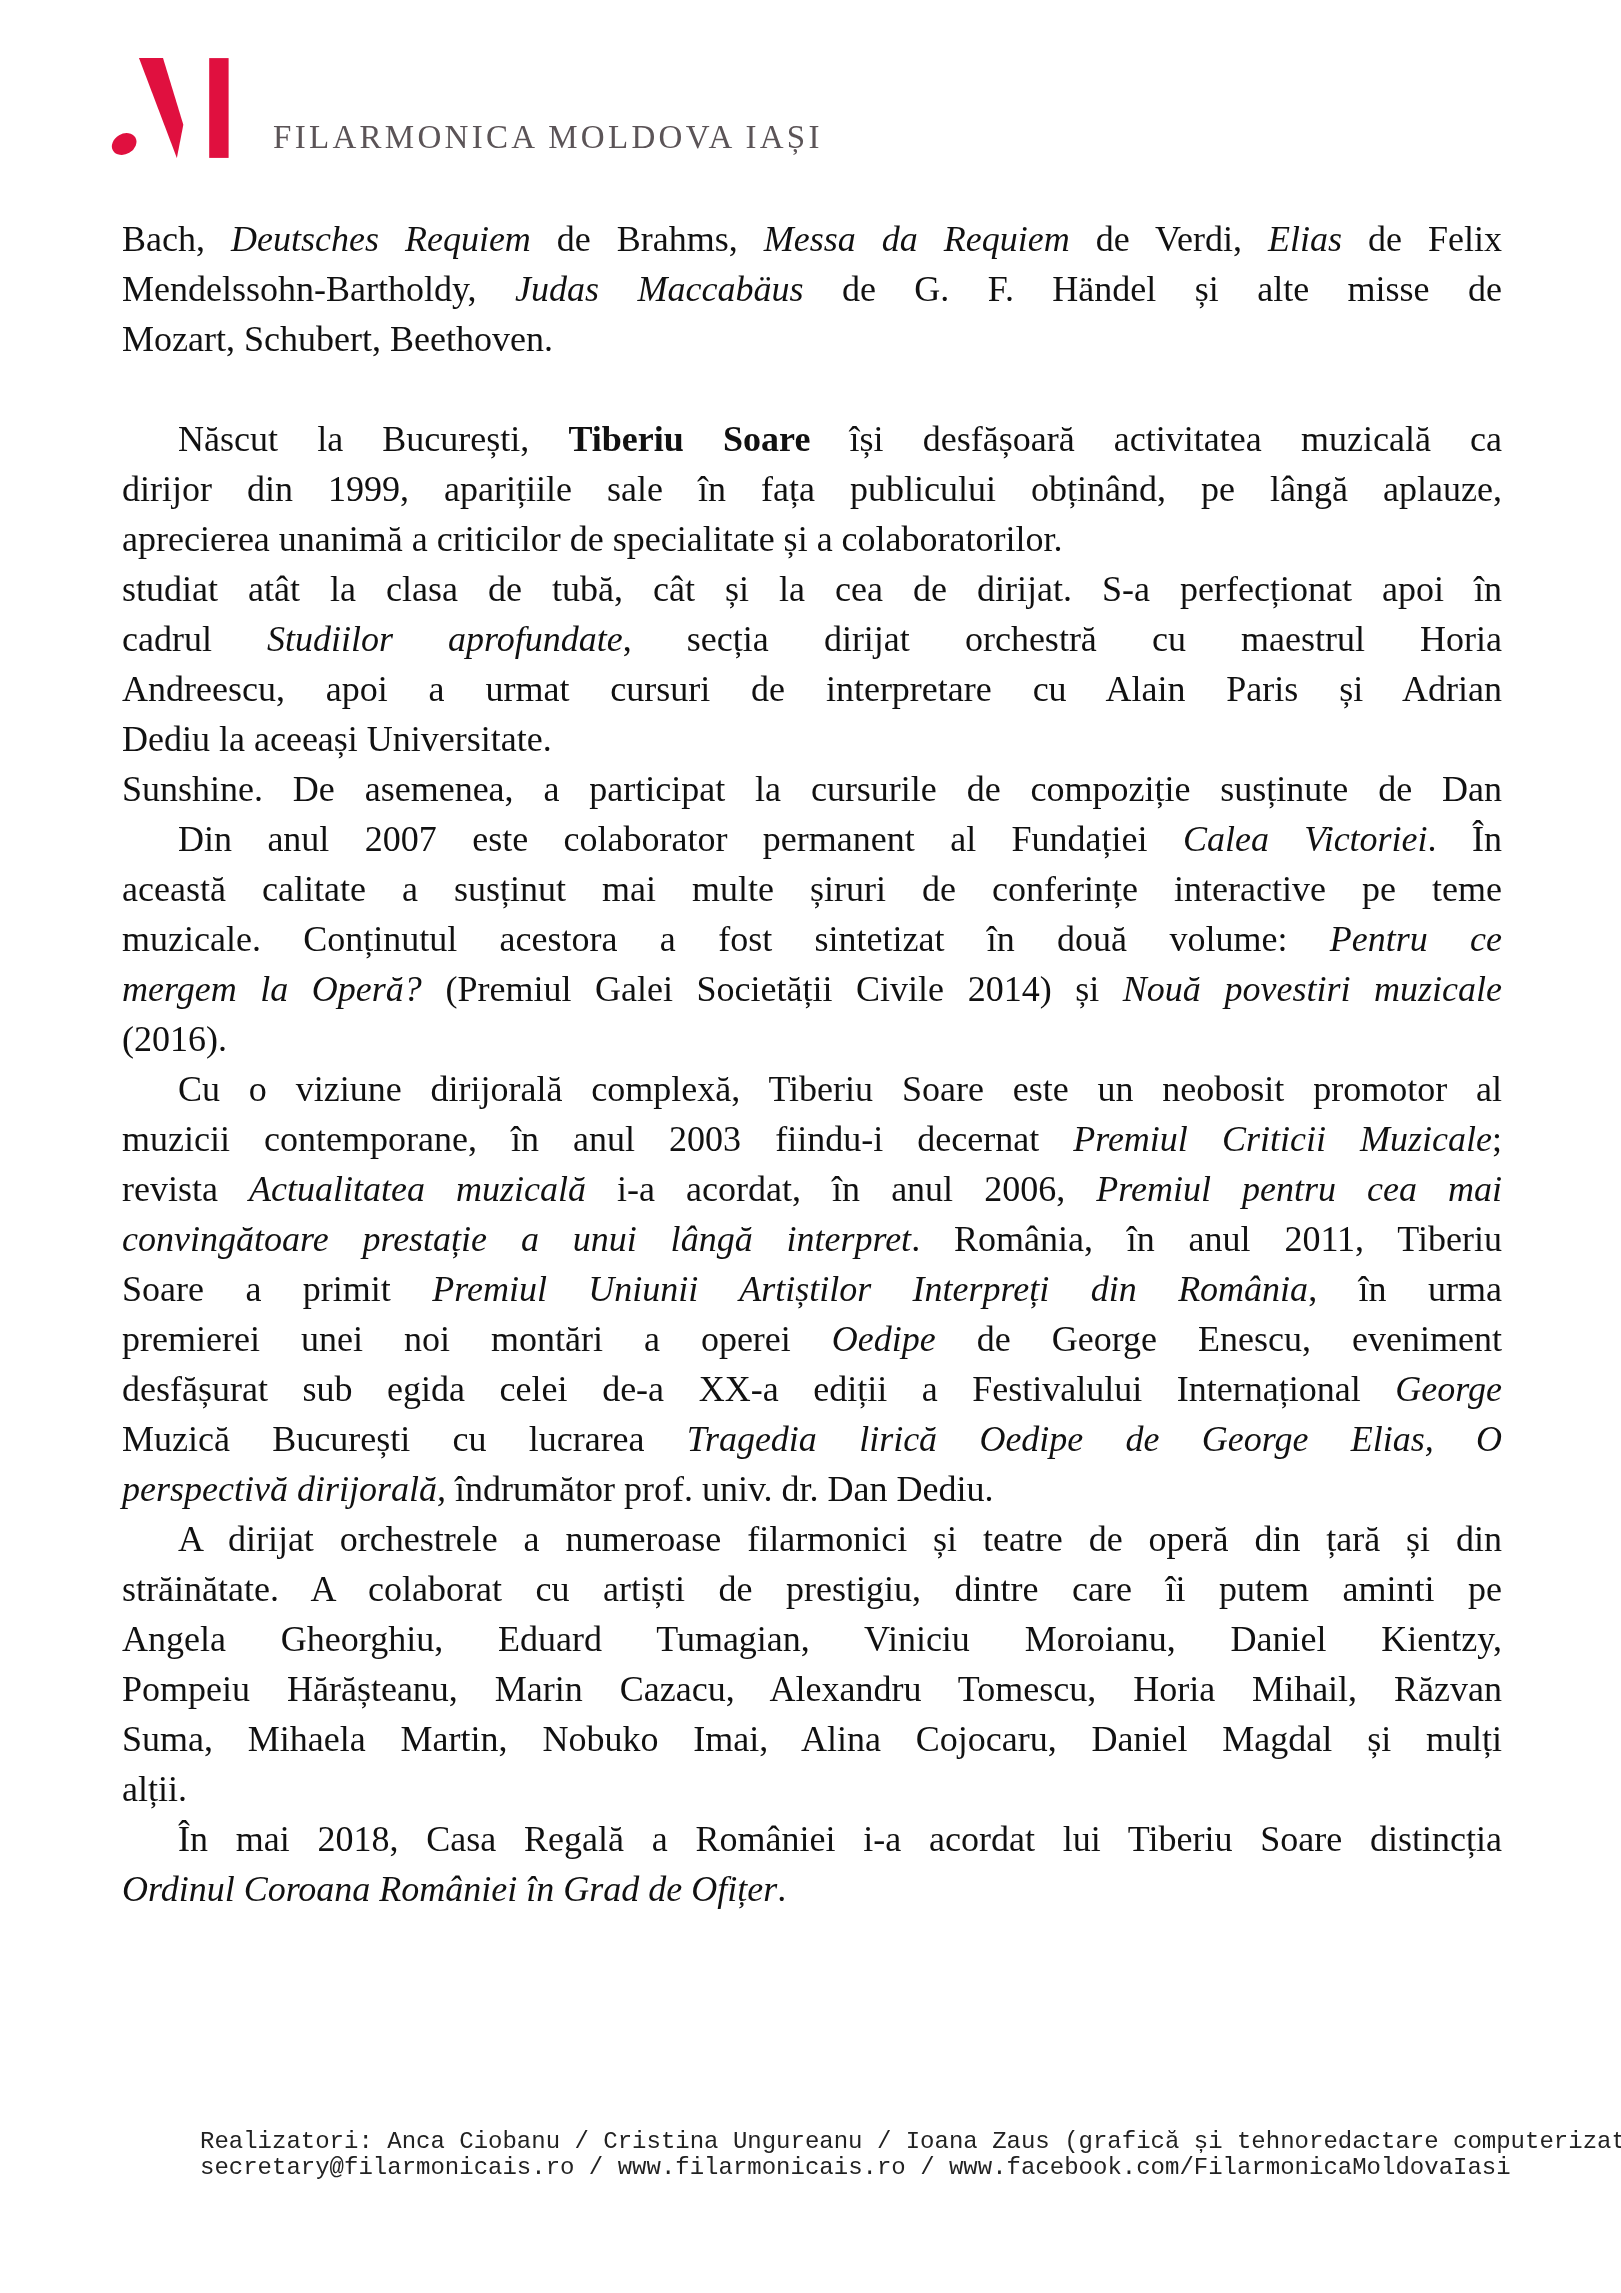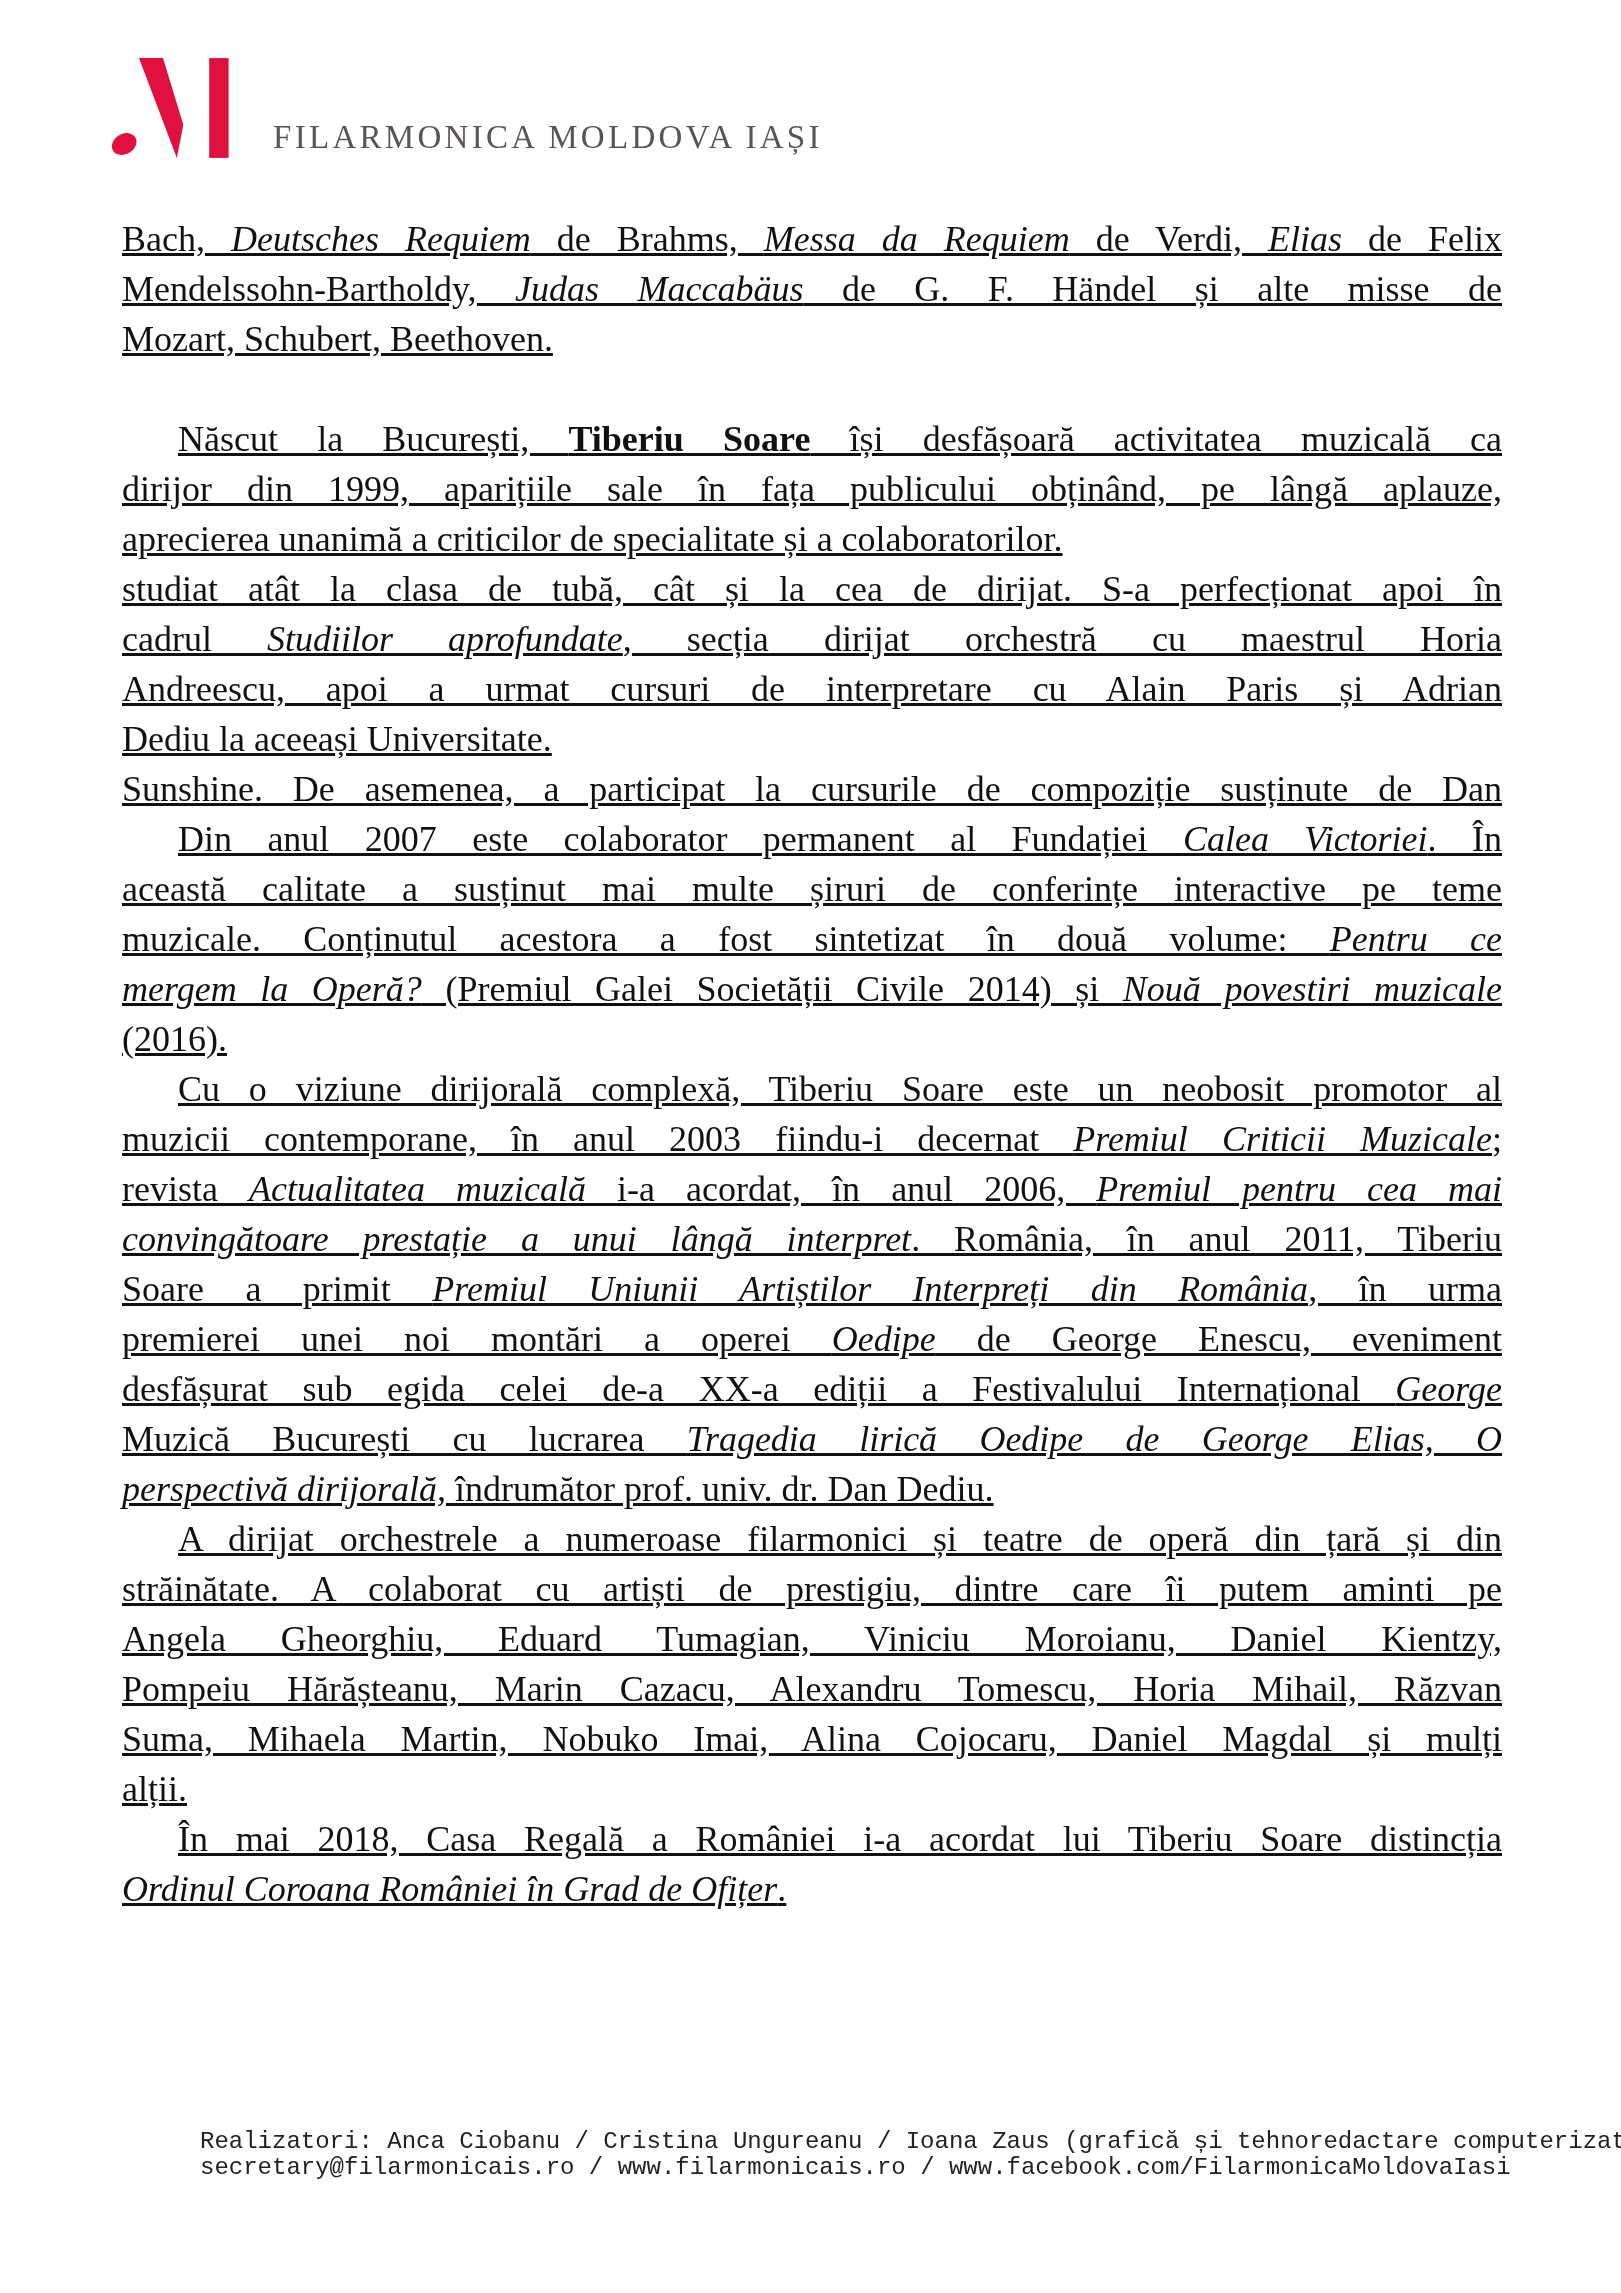--- a/index.html
+++ b/index.html
@@ -1,21 +1,21 @@
 <!DOCTYPE html>
 <html style="font-size:15px"><head>
 <meta charset="utf-8">
 <style>
   html, body { margin: 0; padding: 0; background: #ffffff; }
   body { width: 1621px; height: 2294px; position: relative; overflow: hidden; }
   .logo { position: absolute; left: 102px; top: 54px; width: 134px; height: 108px; }
   .brand { position: absolute; left: 273px; top: 119px; font-family: "Liberation Serif", "DejaVu Serif", serif;
            font-size: 33px; letter-spacing: 3.3px; color: #5b5457; white-space: nowrap; line-height: 37px; }
   .page-body { position: absolute; left: 122px; top: 214px; width: 1380px;
-               font-family: "Liberation Serif", "DejaVu Serif", serif; font-size: 36px; color: #111111; text-decoration: underline; }
+               font-family: "Liberation Serif", "DejaVu Serif", serif; font-size: 36px; color: #111111; }
   .ln { display: block; height: 50px; line-height: 50px; white-space: nowrap; overflow: visible;
         text-align: justify; text-align-last: justify; }
   .ln.last { text-align-last: left; }
   .ln.ind { padding-left: 56px; }
   .blank { height: 50px; }
   i { font-style: italic; }
   b { font-weight: bold; }
   .footer { position: absolute; left: 200px; top: 2113px; font-family: Liberation Mono, monospace;
             font-size: 24px; line-height: 26px; color: #222222; white-space: nowrap; margin-top: 16px; }
 </style>

